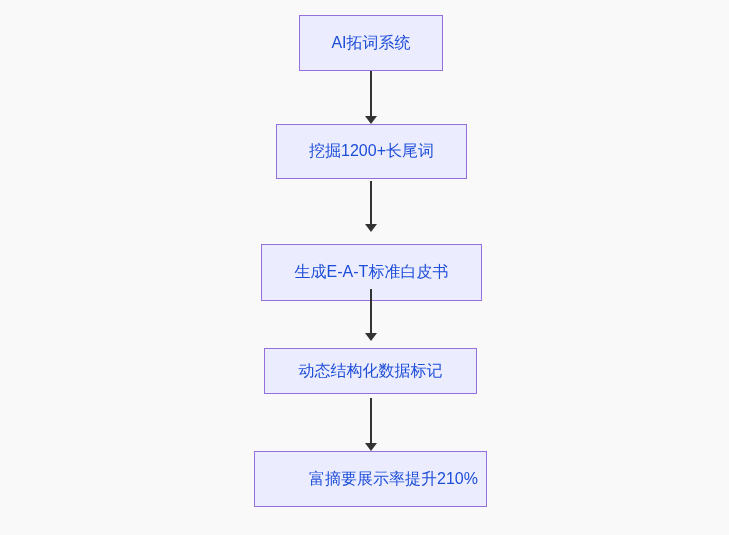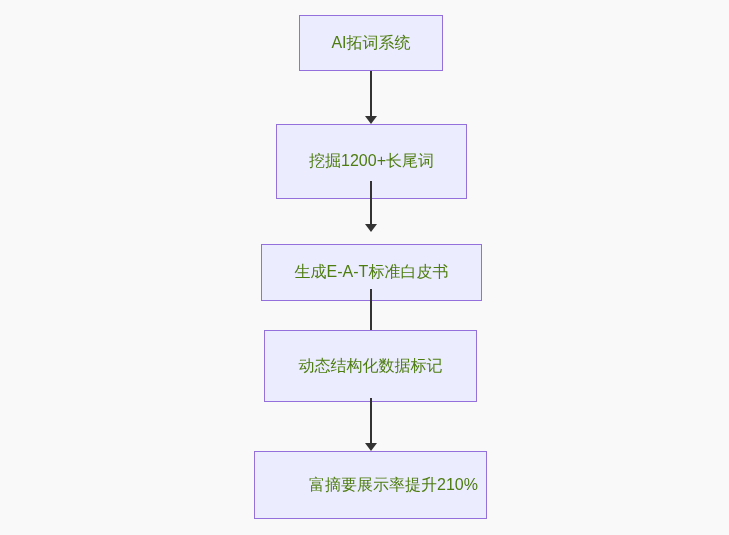--- a/index.html
+++ b/index.html
@@ -14,33 +14,33 @@
     width: 729px;
     height: 535px;
     background: #f9f9f9;
     overflow: hidden;
   }
   .flow-node {
     position: absolute;
     box-sizing: border-box;
     background: #ECECFF;
     border: 1px solid #9370DB;
-    color: #4d7c0f;
+    color: #1d4ed8;
     font-size: 16px;
     display: flex;
     align-items: center;
     justify-content: center;
     text-align: center;
     white-space: nowrap;
   }
   .node-1 { left: 299px; top: 15px;  width: 144px; height: 56px; }
-  .node-2 { left: 276px; top: 124px; width: 191px; height: 75px; }
+  .node-2 { left: 276px; top: 124px; width: 191px; height: 55px; }
   .node-3 { left: 261px; top: 232px; width: 221px; height: 57px; margin-top: 12px; }
-  .node-4 { left: 264px; top: 330px; width: 213px; height: 72px; text-align: right; }
-  .node-5 { left: 254px; top: 451px; width: 233px; height: 68px; padding-left: 46px; }
+  .node-4 { left: 264px; top: 348px; width: 213px; height: 46px; text-align: right; }
+  .node-5 { left: 254px; top: 451px; width: 233px; height: 56px; padding-left: 46px; }
   .edge {
     position: absolute;
     width: 12px;
     margin-left: -6px;
     left: 371px;
     display: flex;
     flex-direction: column;
     align-items: center;
   }
   .edge-1 { top: 71px;  height: 53px; }

